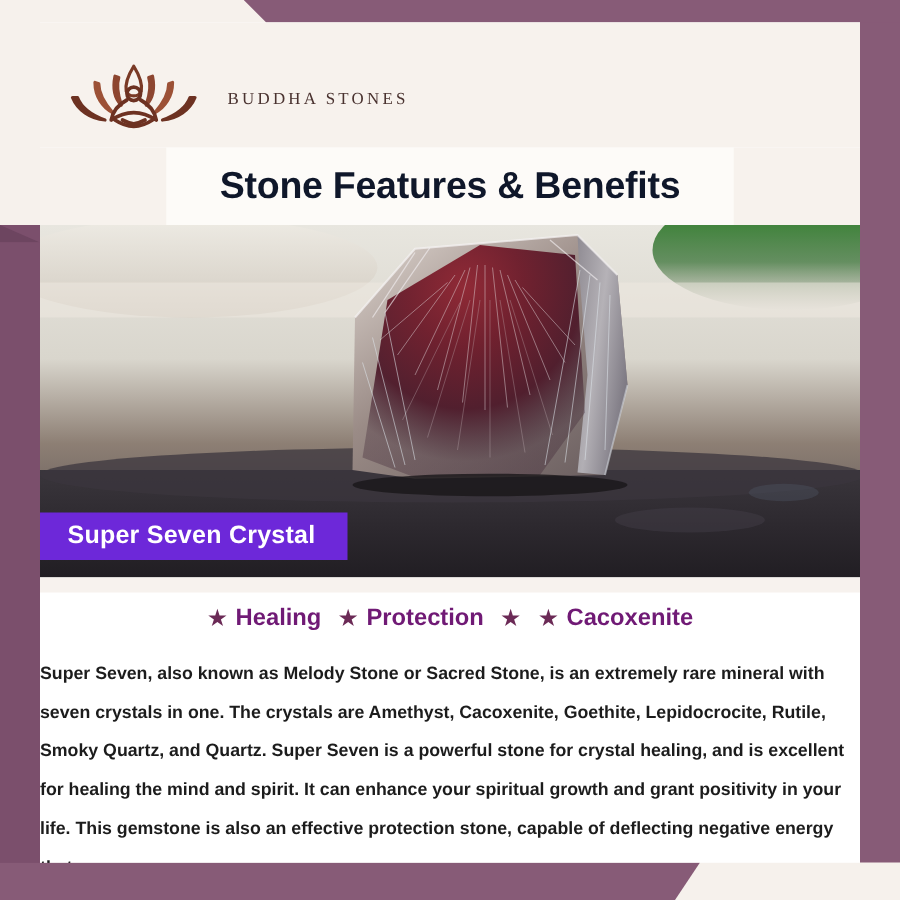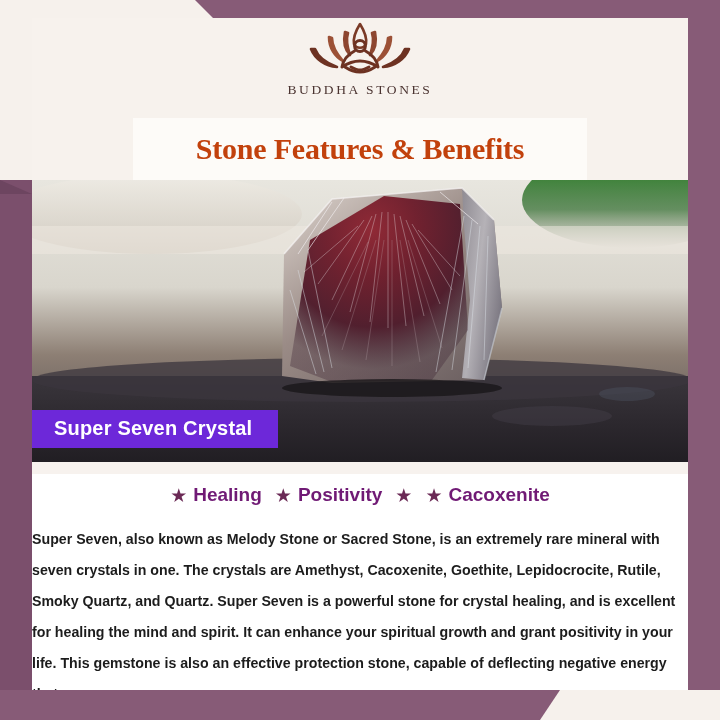--- a/index.html
+++ b/index.html
@@ -48,46 +48,46 @@
     position:absolute;
     left:32px; top:18px; right:32px; bottom:30px;
     background:#ffffff;
     z-index:2;
   }
 
   
   .header{
     position:absolute; left:0; top:0; width:100%; height:100px;
     background:#f7f2ed;
-    display:flex; flex-direction:column;
+    display:flex; 
     align-items:center; justify-content:flex-start;
-    padding-top:0; box-sizing:border-box;
+    padding-top:20px; box-sizing:border-box;
   }
   .logo-mark{ width:150px; height:62px; display:block; }
   .logo-word{
     margin-top:2px;
     font-family:"Liberation Serif", serif;
     font-size:13.5px; letter-spacing:2.6px;
     color:#4a3330; font-weight:400;
   }
 
   
   .title-band{
     position:absolute; left:0; top:100px; width:100%; height:62px;
     background:#f7f2ed;
   }
   .title-plate{
     position:absolute; left:101px; top:0; width:454px; height:62px;
     background:#fdfbf8;
     display:flex; align-items:center; justify-content:center;
   }
   .title-text{
-    font-family:Liberation Serif, serif;
+    font-family:Liberation Sans, sans-serif;
     font-weight:700; font-size:30px;
-    color:#c2410c; letter-spacing:-0.2px;
+    color:#0f172a; letter-spacing:-0.2px;
     white-space:nowrap;
   }
 
   
   .photo{
     position:absolute; left:0; top:162px; width:100%; height:282px;
     overflow:hidden;
     background:#2b2b2f;
   }
   .photo svg{position:absolute;inset:0;width:100%;height:100%;}
@@ -276,21 +276,21 @@
     <div class="lower">
       <div class="lower-tint"></div>
 
       <div class="benefits">
         <div class="benefit">
           <span class="star">★</span>
           <span class="benefit-label">Healing</span>
         </div>
         <div class="benefit">
           <span class="star">★</span>
-          <span class="benefit-label">Positivity</span>
+          <span class="benefit-label">Protection</span>
         </div>
         <div class="benefit">
           <span class="star">★</span>
         </div>
         <div class="benefit">
           <span class="star">★</span>
           <span class="benefit-label">Cacoxenite</span>
         </div>
       </div>
 

